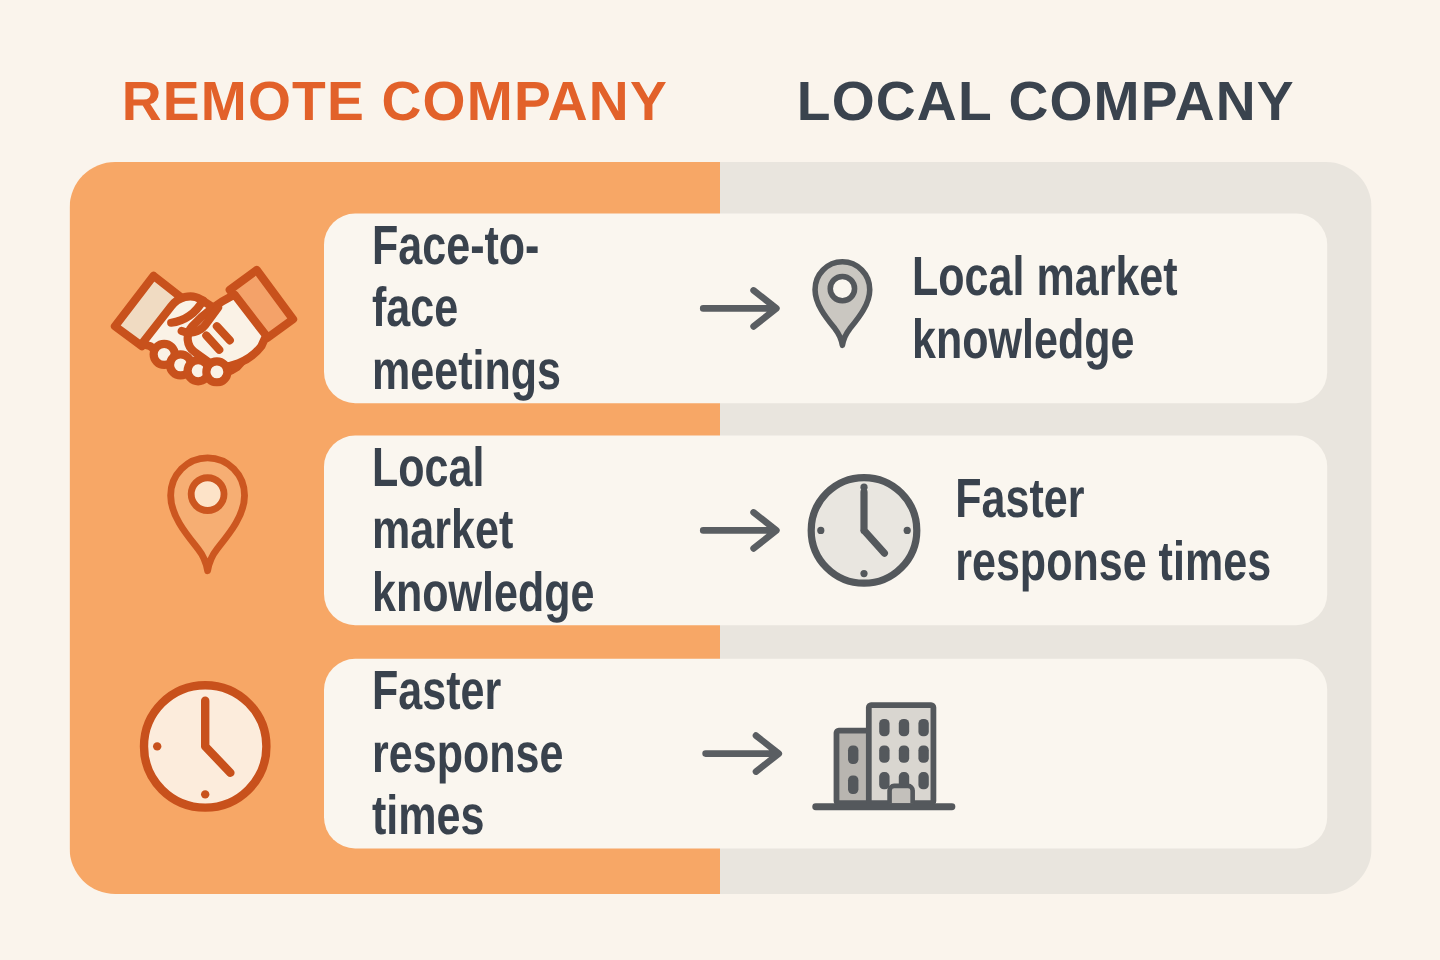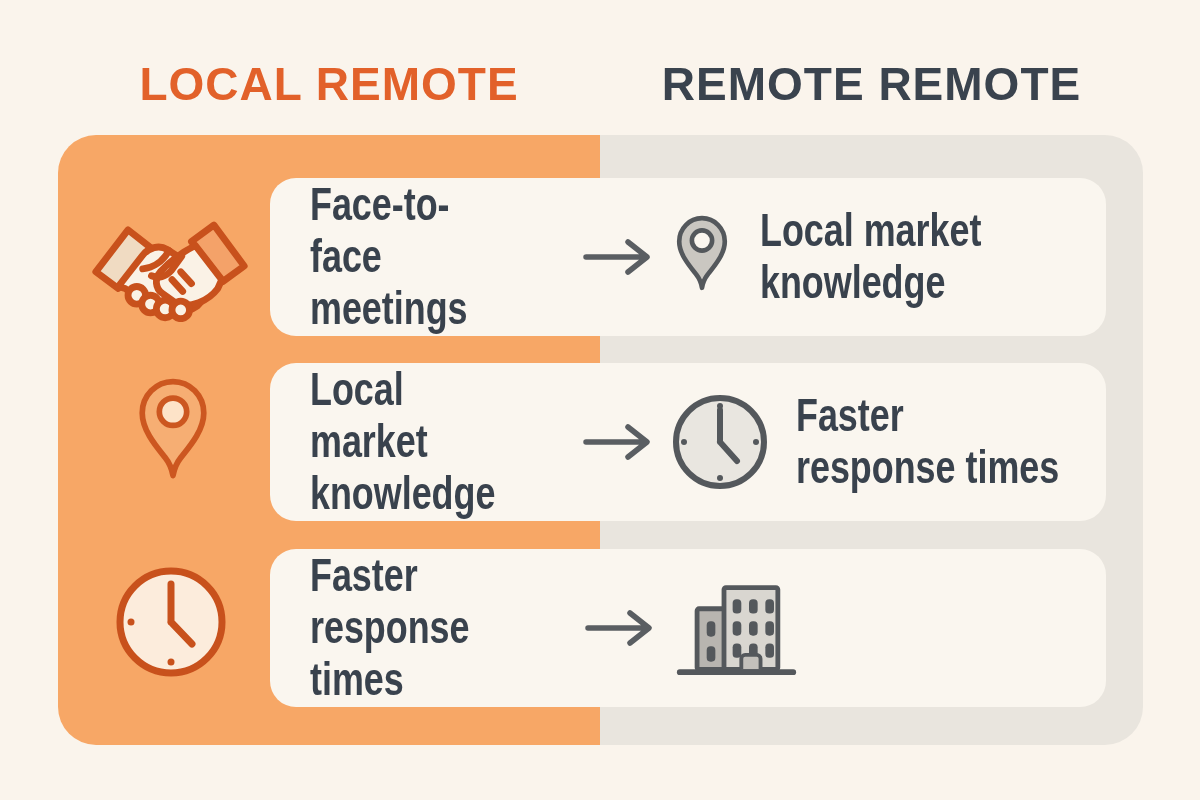--- a/index.html
+++ b/index.html
@@ -50,22 +50,22 @@
     font-size:46px;font-weight:bold;color:#39424d;line-height:1.13;
   }
   .arrow-zone{width:80px;display:flex;align-items:center;justify-content:center;}
   .icon-zone{width:125px;display:flex;align-items:center;justify-content:center;}
 
   svg{display:block;}
 </style>
 </head>
 <body>
 
-<div class="hdr hdr-left">LOCAL REMOTE</div>
-<div class="hdr hdr-right">REMOTE REMOTE</div>
+<div class="hdr hdr-left">REMOTE COMPANY</div>
+<div class="hdr hdr-right">LOCAL COMPANY</div>
 
 <div class="panel">
   <div class="panel-half panel-orange"></div>
   <div class="panel-half panel-gray"></div>
 </div>
 
 <div class="side-icon r1">
   <svg width="164" height="112" viewBox="0 0 168 114">
     <g stroke="#c8511c" stroke-width="7" stroke-linejoin="round" stroke-linecap="round">
       <polygon points="8,63 41,20 64,38 31,80" fill="#f0dbc2"></polygon>

